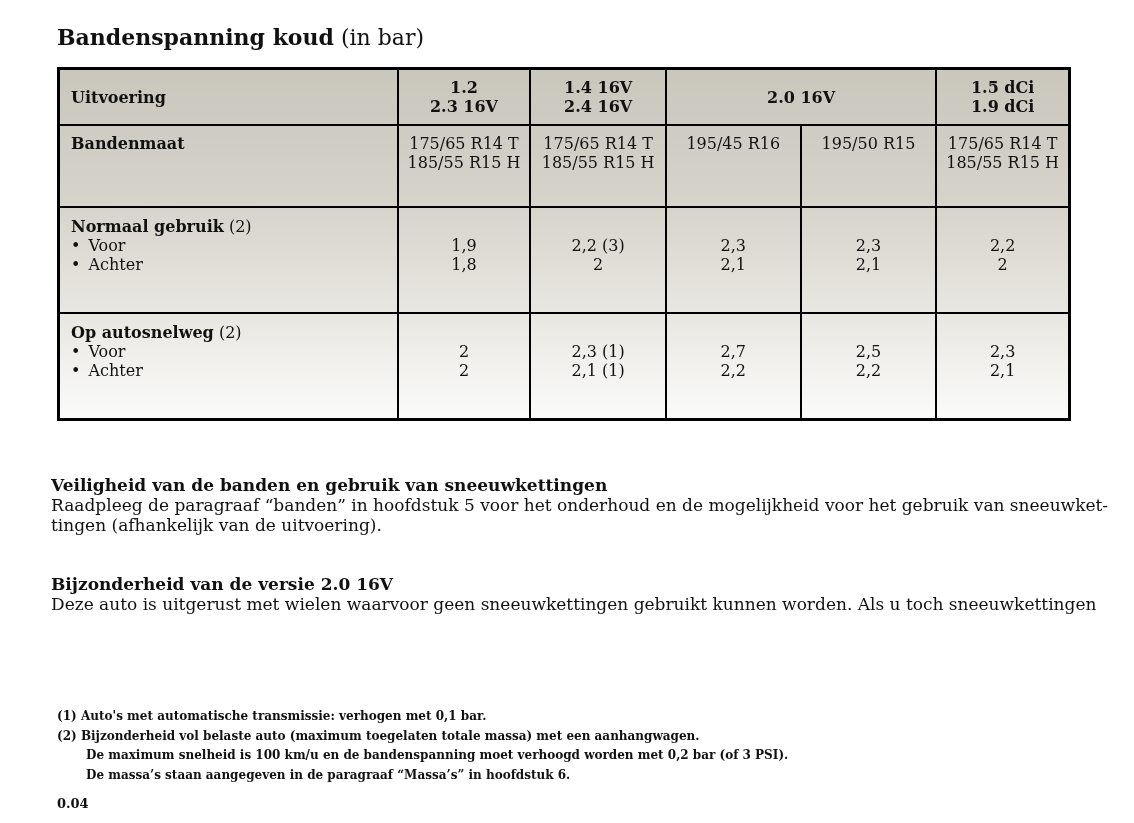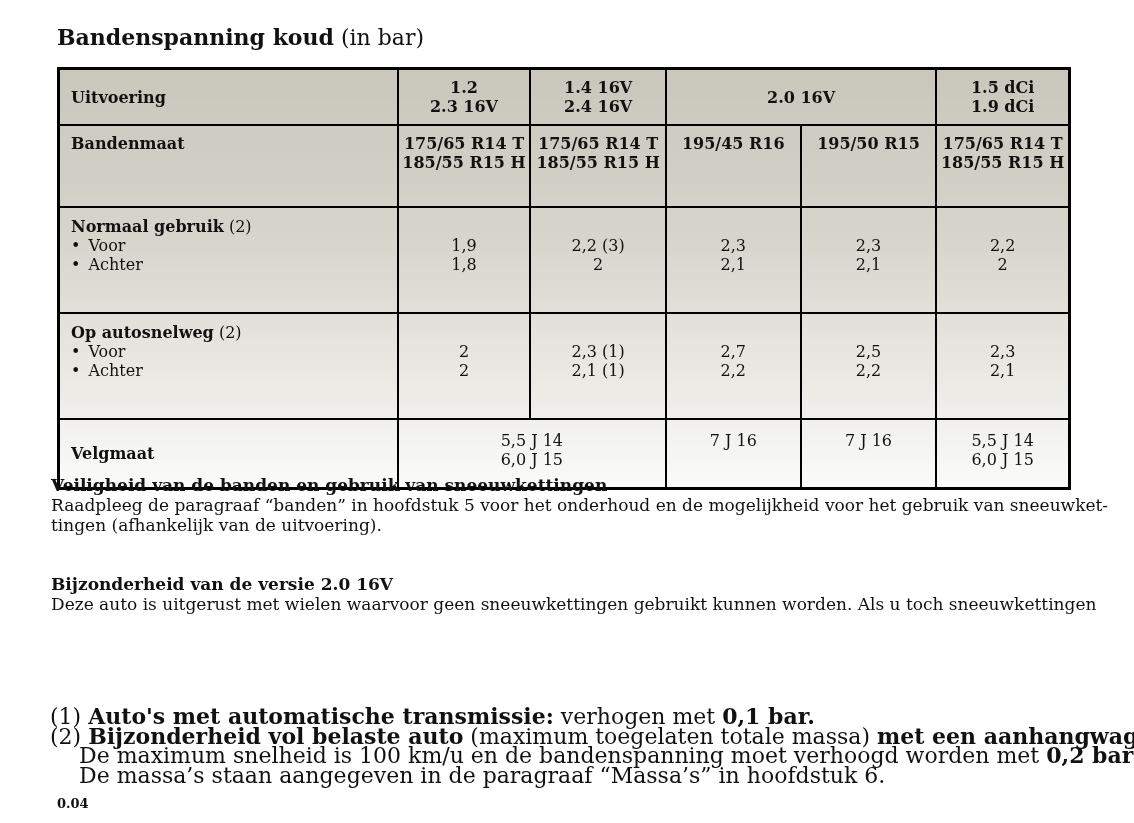--- a/index.html
+++ b/index.html
@@ -24,36 +24,36 @@
     border: 2px solid #000;
     vertical-align: top;
     padding: 0;
   }
   td.lbl { width: 324px; padding-left: 11px !important; }
   td.c { text-align: center; margin-left: 32px; }
   tr.r-uitv td { height: 54px; }
   tr.r-uitv td.lbl { vertical-align: middle; font-weight: bold; }
   tr.r-uitv td.c { font-weight: bold; vertical-align: middle; }
   tr.r-band td { height: 72px; padding-top: 8px !important; }
-  tr.r-band td.c { font-weight: bold; border-radius: 7px; }
+  tr.r-band td.c { font-weight: normal; border-radius: 7px; }
   tr.r-band td.lbl { font-weight: bold; }
   tr.r-norm td, tr.r-snel td { height: 76px; }
   tr.r-norm td.lbl, tr.r-snel td.lbl { padding-top: 9px !important; }
   tr.r-norm td.c, tr.r-snel td.c { padding-top: 28px !important; }
   tr.r-velg td { height: 56px; }
   tr.r-velg td.lbl { vertical-align: middle; font-weight: bold; }
   tr.r-velg td.c { padding-top: 11px !important; }
   .line { display: block; white-space: nowrap; }
   .bullet::before { content: "\2022"; margin-right: 8px; }
   .section {
     position: absolute; left: 51px; width: 1016px;
     font-size: 17px; line-height: 20px;
   }
   .section .h { font-weight: bold; display: block; }
-  .fn { position: absolute; left: 50px; font-size: 22px; line-height: 19.5px; width: 1016px; }
+  .fn { position: absolute; left: 57px; font-size: 12px; line-height: 19.5px; width: 1016px; font-weight: bold; }
   .fn .row { display: block; white-space: nowrap; }
   .fn .indent { padding-left: 29px; }
   .pagenum {
     position: absolute; left: 57px; top: 796px;
     font-size: 13px; font-weight: bold;
   }
 </style>
 </head>
 <body>
 
@@ -153,37 +153,20 @@
     <td class="c">
       <span class="line">2,5</span>
       <span class="line">2,2</span>
     </td>
     <td class="c">
       <span class="line">2,3</span>
       <span class="line">2,1</span>
     </td>
   </tr>
 
-  <tr class="r-velg">
-    <td class="lbl">Velgmaat</td>
-    <td class="c" colspan="2">
-      <span class="line">5,5 J 14</span>
-      <span class="line">6,0 J 15</span>
-    </td>
-    <td class="c">
-      <span class="line">7 J 16</span>
-    </td>
-    <td class="c">
-      <span class="line">7 J 16</span>
-    </td>
-    <td class="c">
-      <span class="line">5,5 J 14</span>
-      <span class="line">6,0 J 15</span>
-    </td>
-  </tr>
 </tbody>
   </table>
 
 <div class="section" style="top:475px">
   <span class="h">Veiligheid van de banden en gebruik van sneeuwkettingen</span>
   <span class="line">Raadpleeg de paragraaf “banden” in hoofdstuk 5 voor het onderhoud en de mogelijkheid voor het gebruik van sneeuwket-</span>
   <span class="line">tingen (afhankelijk van de uitvoering).</span>
 </div>
 
 <div class="section" style="top:574px">

